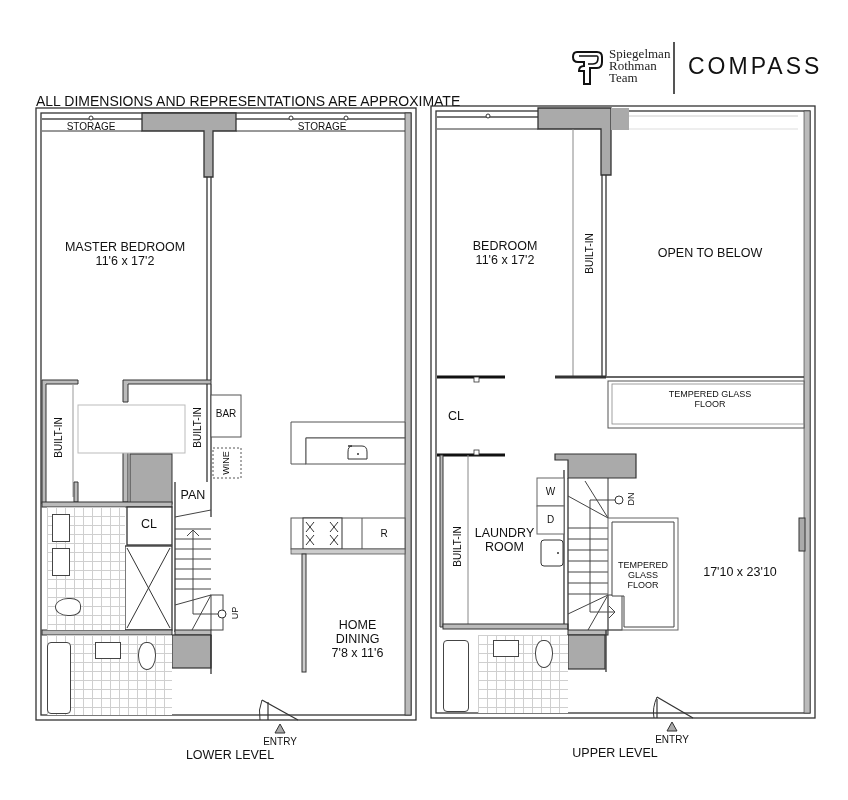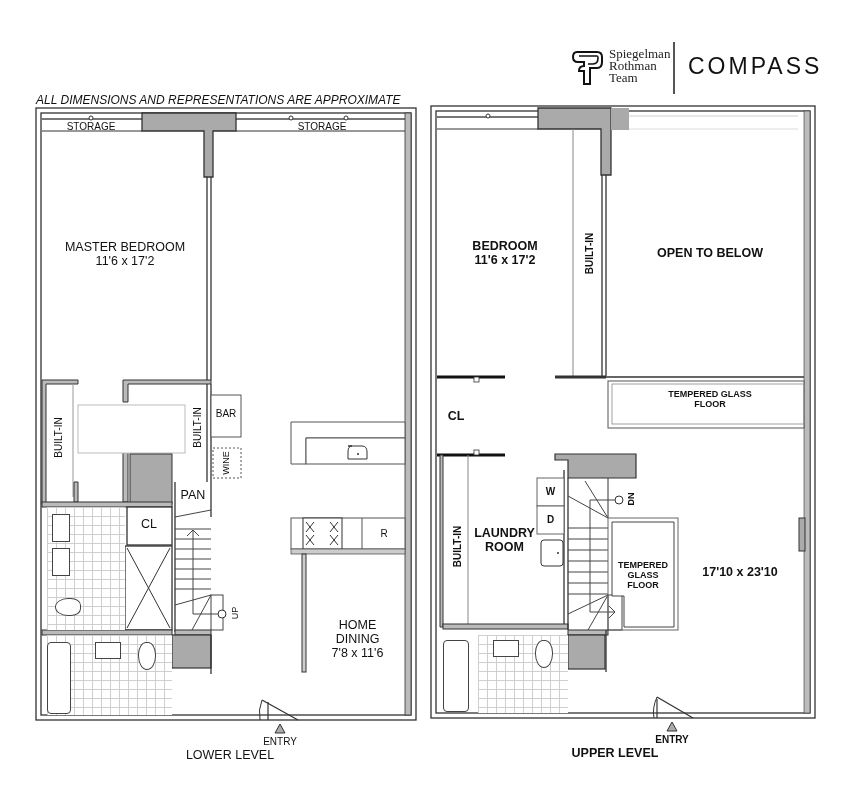--- a/index.html
+++ b/index.html
@@ -24,21 +24,21 @@
   </svg>
   <div class="abs" style="left:38px;top:4px;font-family:'Liberation Serif',serif;font-size:13px;line-height:12px;color:#222;">
     <div>Spiegelman</div>
     <div>Rothman</div>
     <div>Team</div>
   </div>
 </div>
 <div class="abs" style="left:673px;top:42px;width:1.5px;height:52px;background:#555;"></div>
 <div class="abs" style="left:688px;top:53px;font-size:23px;letter-spacing:3px;color:#111;font-family:'Liberation Sans',sans-serif;">COMPASS</div>
 
-<div class="lbl" style="left:36px;top:94px;font-size:12px;text-align:center;font-style:italic;">ALL DIMENSIONS AND REPRESENTATIONS ARE APPROXIMATE</div>
+<div class="lbl" style="left:36px;top:94px;font-size:14px;text-align:center;">ALL DIMENSIONS AND REPRESENTATIONS ARE APPROXIMATE</div>
 
 <div class="abs" style="left:0;top:2px;width:424px;height:800px;">
   <svg width="424" height="800">
 
     <rect x="36" y="106" width="380" height="612" fill="none" stroke="#333" stroke-width="1.3"></rect>
     <rect x="41" y="111" width="370" height="602" fill="none" stroke="#333" stroke-width="1.3"></rect>
 
     <line x1="42" y1="117" x2="142" y2="117" stroke="#777" stroke-width="2"></line>
     <line x1="42" y1="129" x2="142" y2="129" stroke="#333" stroke-width="1"></line>
     <line x1="236" y1="117" x2="405" y2="117" stroke="#777" stroke-width="2"></line>
@@ -157,21 +157,21 @@
   <div class="lbl lbl9 vert" style="left:212px;top:456px;width:30px;">WINE</div>
   <div class="lbl lbl12" style="left:176px;top:487px;width:34px;">PAN</div>
   <div class="lbl lbl12" style="left:130px;top:516px;width:38px;">CL</div>
   <div class="lbl lbl10" style="left:366px;top:526px;width:36px;">R</div>
   <div class="lbl lbl9 vert" style="left:226px;top:606px;width:20px;">UP</div>
 
   <div class="lbl lbl10" style="left:250px;top:734px;width:60px;">ENTRY</div>
   <div class="lbl lbl12" style="left:170px;top:747px;width:120px;">LOWER LEVEL</div>
 </div>
 
-<div class="abs" style="left:0;top:0;width:848px;height:800px;font-weight:bold;">
+<div class="abs" style="left:0;top:0;width:848px;height:800px;">
   <svg width="848" height="800">
 
     <rect x="431" y="106" width="384" height="612" fill="none" stroke="#333" stroke-width="1.3"></rect>
     <rect x="436" y="111" width="374" height="602" fill="none" stroke="#333" stroke-width="1.3"></rect>
     <rect x="804" y="111" width="6" height="602" fill="#bbb" stroke="#333" stroke-width="0.6"></rect>
 
     <line x1="437" y1="117" x2="538" y2="117" stroke="#777" stroke-width="2"></line>
     <line x1="437" y1="129" x2="538" y2="129" stroke="#333" stroke-width="1"></line>
     <circle cx="488" cy="116" r="2" fill="#fff" stroke="#333"></circle>
 

